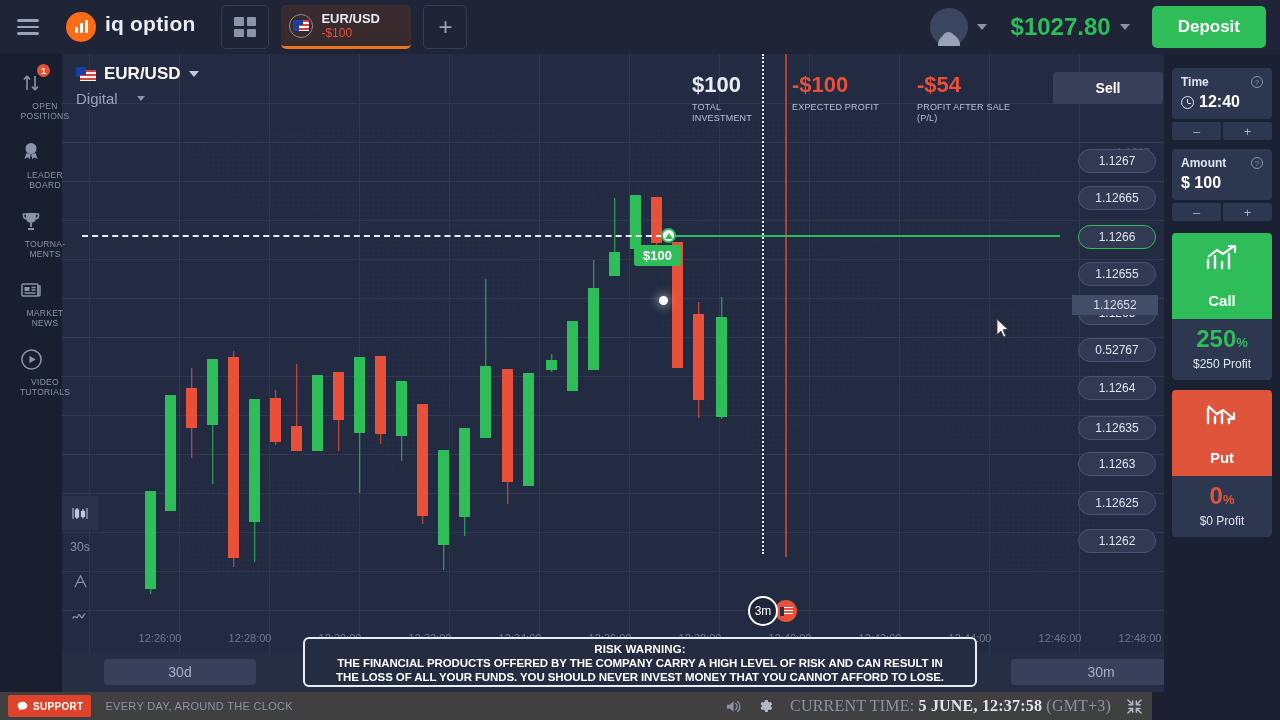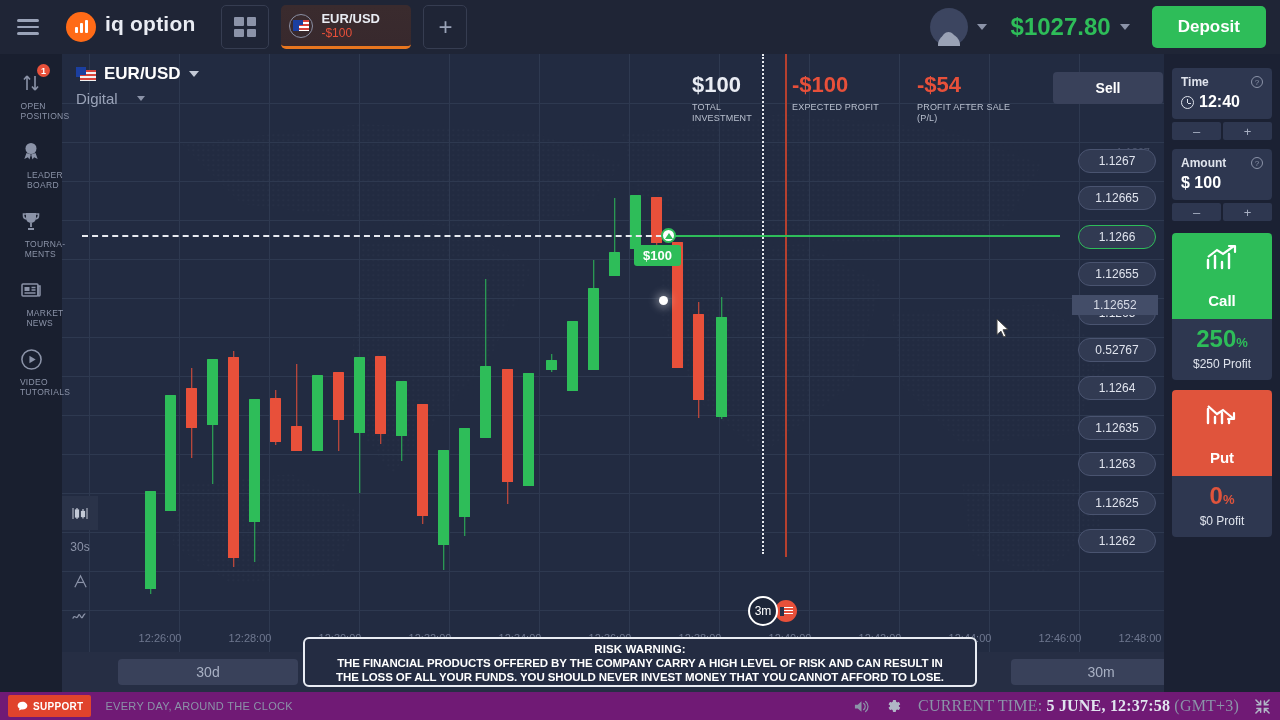--- a/index.html
+++ b/index.html
@@ -68,21 +68,21 @@
     border-radius: 5px; padding: 0 26px; height: 42px; display: flex; align-items: center;
     justify-content: center; cursor: pointer; }
 
   
   .sidebar { position: absolute; left: 0; top: 54px; width: 62px; bottom: 28px;
     background: #191f2f; z-index: 30; padding-top: 8px; }
   .sb-item { width: 62px; padding: 8px 2px 10px; display: flex; flex-direction: column;
     align-items: center; gap: 5px; cursor: pointer; position: relative; }
   .sb-ico { width: 26px; height: 26px; position: relative; display: flex;
     align-items: center; justify-content: center; color: #8b93a8; }
-  .sb-label { color: #8b93a8; font-size: 8.5px; line-height: 10px; 
+  .sb-label { color: #8b93a8; font-size: 8.5px; line-height: 10px; text-align: center;
     letter-spacing: .3px; margin-left: 28px; }
   .sb-badge { position: absolute; top: 2px; right: 12px; width: 13px; height: 13px; border-radius: 50%;
     background: #e8503a; color: #fff; font-size: 9px; font-weight: bold; display: flex;
     align-items: center; justify-content: center; }
 
   
   .chart-area { position: absolute; left: 62px; top: 54px; right: 116px; bottom: 28px;
     background: #222b41; overflow: hidden; }
   .map-dots { position: absolute; inset: 0; opacity: .55; }
   .grid-v, .grid-h { position: absolute; background: #2e3950; }
@@ -196,22 +196,22 @@
     flex-direction: column; align-items: center; justify-content: center; gap: 22px; cursor: pointer; }
   .call-btn { background: #2ebd59; }
   .put-btn { background: #e0543c; }
   .trade-lbl { color: #fff; font-size: 15px; font-weight: bold; }
   .profit-box { background: #2e3750; border-radius: 0 0 4px 4px; padding: 7px 0 9px; text-align: center; }
   .profit-pct { font-size: 24px; font-weight: bold; line-height: 26px; }
   .profit-pct small { font-size: 13px; font-weight: bold; }
   .profit-sub { color: #dfe3ec; font-size: 12px; margin-top: 1px; }
 
   
-  .status-bar { position: absolute; left: 0; bottom: 0; width: 1280px; height: 28px;
-    background: #701a75; display: flex; align-items: center; z-index: 40; }
+  .status-bar { position: absolute; left: 0; bottom: 0; width: 1152px; height: 28px;
+    background: #404040; display: flex; align-items: center; z-index: 40; }
   .support-btn { height: 22px; background: #e0432c; border-radius: 2px; color: #fff; font-size: 10px;
     font-weight: bold; display: flex; align-items: center; gap: 4px; padding: 0 8px; margin-left: 8px;
     cursor: pointer; letter-spacing: .3px; }
   .sb-text { color: #8b93a8; font-size: 11px; margin-left: 14px; letter-spacing: .3px; }
   .sb-right { margin-left: auto; display: flex; align-items: center; gap: 16px; padding-right: 10px; }
   .sb-time { color: #8b93a8; font-size: 16px; letter-spacing: .2px; font-family: Liberation Serif, serif; }
   .sb-time b { color: #e0e4ee; }
   .cursor-arrow { position: absolute; left: 996px; top: 318px; z-index: 60; }
 </style>
 </head>
@@ -604,21 +604,21 @@
       <span class="taxis-lbl" style="left:548px">12:36:00</span>
       <span class="taxis-lbl" style="left:638px">12:38:00</span>
       <span class="taxis-lbl" style="left:728px">12:40:00</span>
       <span class="taxis-lbl" style="left:818px">12:42:00</span>
       <span class="taxis-lbl" style="left:908px">12:44:00</span>
       <span class="taxis-lbl" style="left:998px">12:46:00</span>
       <span class="taxis-lbl" style="left:1078px">12:48:00</span>
     </div>
 
     <div class="tf-bar">
-      <div class="tf-pill" style="left:56px;width:180px">30d</div>
+      <div class="tf-pill" style="left:42px;width:152px">30d</div>
       <div class="tf-pill" style="left:949px;width:180px">30m</div>
     </div>
   </div>
 
   <div class="right-panel">
     <div class="rp-card">
       <div class="rp-head">
         <span class="rp-title">Time</span>
         <span class="q-ico">?</span>
       </div>

